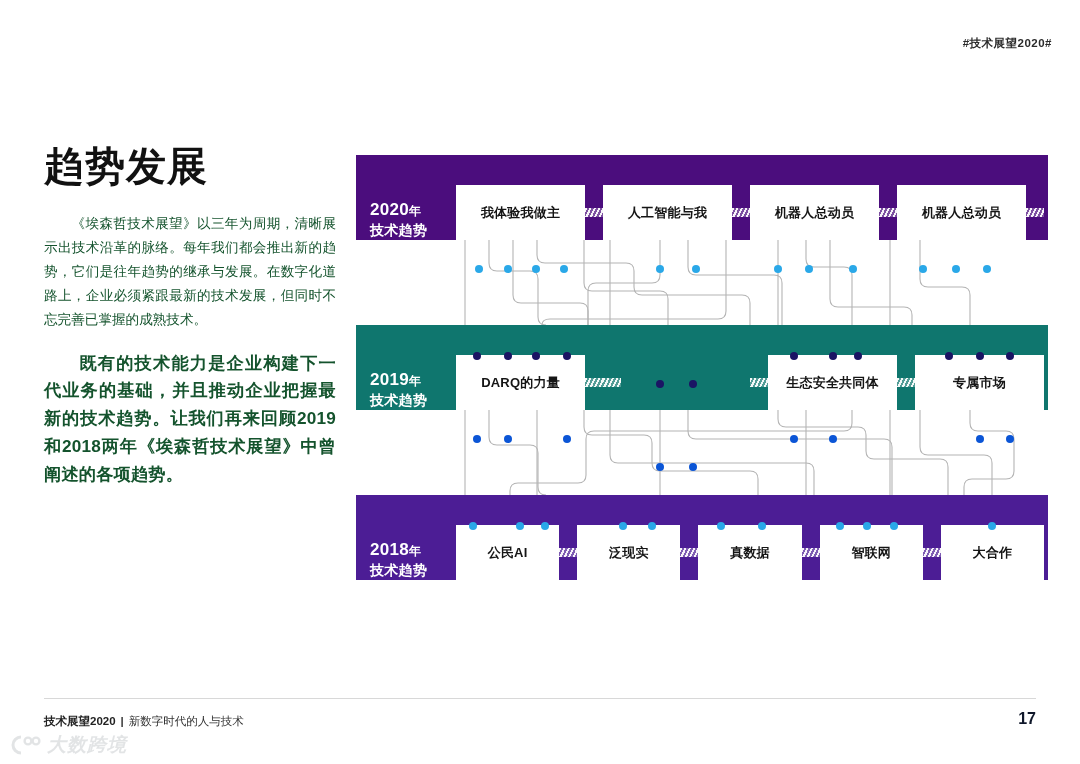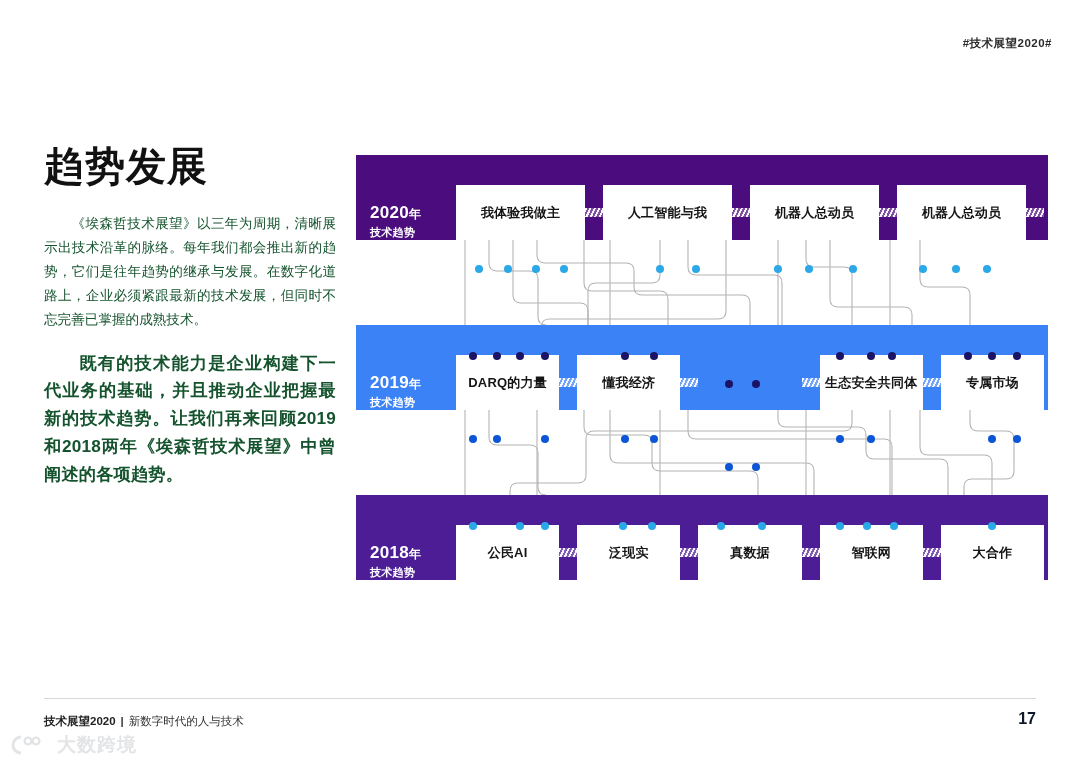--- a/index.html
+++ b/index.html
@@ -38,32 +38,32 @@
   
   .diagram{position:absolute;left:344px;top:155px;width:692px;height:425px;}
   .conn-layer{position:absolute;left:0;top:0;width:692px;height:425px;pointer-events:none;}
 
   .band{
     position:absolute;left:12px;width:692px;height:85px;
     display:flex;align-items:flex-end;
     box-sizing:border-box;
   }
   .band.y2020{top:0;background:#4b0d7d;}
-  .band.y2019{top:170px;background:#3b82f6;}
+  .band.y2019{top:170px;background:#0f766e;}
   .band.y2018{top:340px;background:#4c1d95;}
 
   .band-label{
     width:100px;flex:0 0 100px;
     display:flex;flex-direction:column;justify-content:center;
     padding-left:14px;box-sizing:border-box;
     color:#ffffff;
   }
   .band-label .yr{font-size:17px;font-weight:800;letter-spacing:.3px;line-height:1.1;}
   .band-label .yr .suffix{font-size:12px;font-weight:700;}
-  .band-label .sub{font-size:11px;font-weight:700;margin-top:2px;letter-spacing:.3px;}
+  .band-label .sub{font-size:14px;font-weight:700;margin-top:2px;letter-spacing:.3px;}
 
   .boxes{
     flex:1;display:flex;align-items:center;
     padding:0 4px 0 0;box-sizing:border-box;
   }
   .cell{
     flex:1;display:flex;align-items:center;justify-content:center;
     position:relative;height:100%;
   }
   .box{
@@ -103,22 +103,23 @@
   .footer-left .ft-bar{color:#333;margin:0 5px;font-weight:700;}
   .footer-left .ft-sub{font-weight:400;color:#333;}
   .page-num{
     position:absolute;right:44px;top:710px;
     font-size:16px;font-weight:800;color:#0f172a;
   }
 
   
   .watermark{
     position:absolute;left:8px;top:732px;
-    display:flex;align-items:center;gap:15px;
+    display:flex;align-items:center;gap:5px;
     opacity:.28;
+    font-style:italic;
   }
   .wm-logo{width:34px;height:22px;position:relative;}
   .wm-text{
     font-size:19px;font-weight:800;color:#9aa0a6;letter-spacing:1px;
   }
 </style>
 </head>
 <body>
 
 <div class="page">
@@ -214,27 +215,20 @@
           <div class="box">DARQ的力量</div>
           <span class="dot c2019t" style="left:16%;top:1px"></span>
           <span class="dot c2019t" style="left:40%;top:1px"></span>
           <span class="dot c2019t" style="left:62%;top:1px"></span>
           <span class="dot c2019t" style="left:86%;top:1px"></span>
           <span class="dot c2019b" style="left:16%;top:84px"></span>
           <span class="dot c2019b" style="left:40%;top:84px"></span>
           <span class="dot c2019b" style="left:86%;top:84px"></span>
         </div>
         <div class="hatch"></div>
-        <div class="cell">
-          <div class="box">懂我经济</div>
-          <span class="dot c2019t" style="left:46%;top:1px"></span>
-          <span class="dot c2019t" style="left:74%;top:1px"></span>
-          <span class="dot c2019b" style="left:46%;top:84px"></span>
-          <span class="dot c2019b" style="left:74%;top:84px"></span>
-        </div>
         <div class="hatch"></div>
         <div class="cell">
           <span class="dot c2019t" style="left:30%;top:1px"></span>
           <span class="dot c2019t" style="left:56%;top:1px"></span>
           <span class="dot c2019b" style="left:30%;top:84px"></span>
           <span class="dot c2019b" style="left:56%;top:84px"></span>
         </div>
         <div class="hatch"></div>
         <div class="cell">
           <div class="box">生态安全共同体</div>

